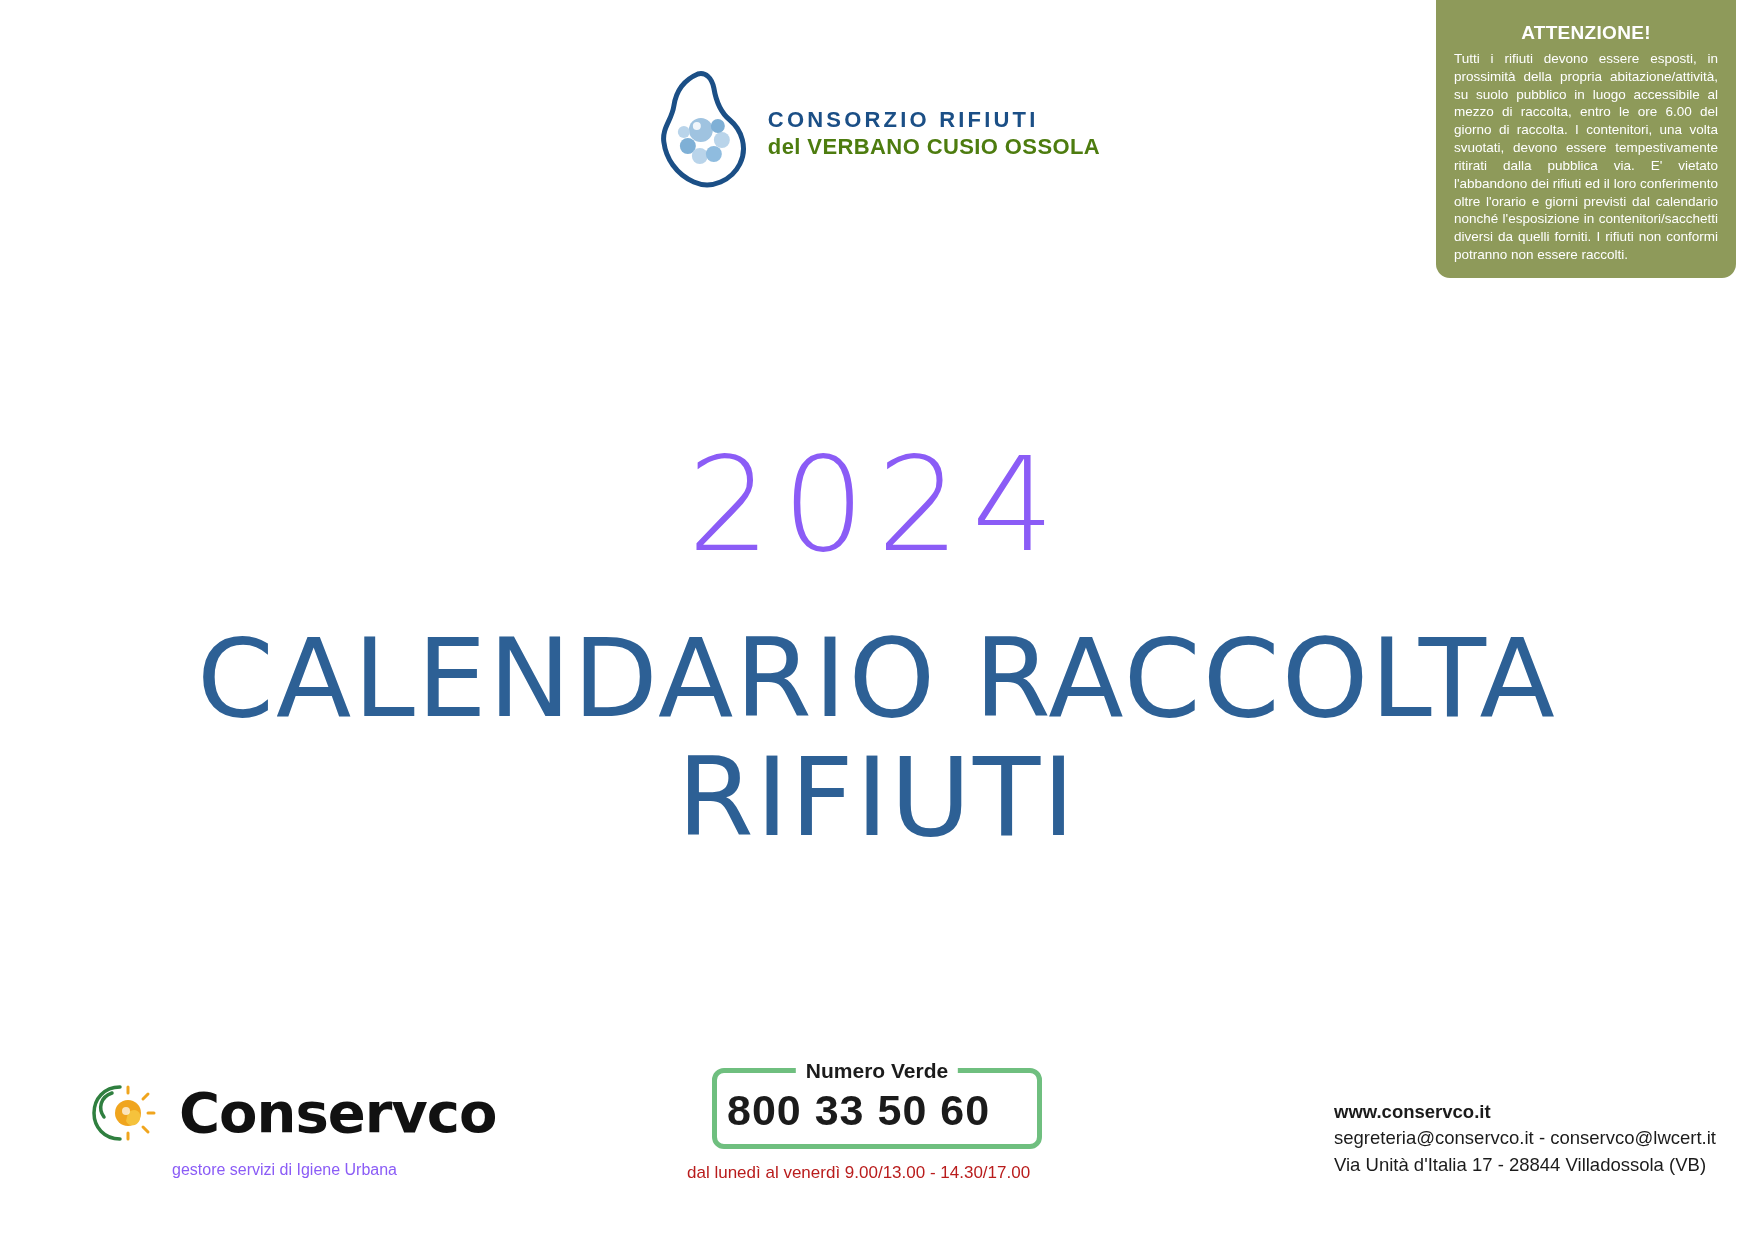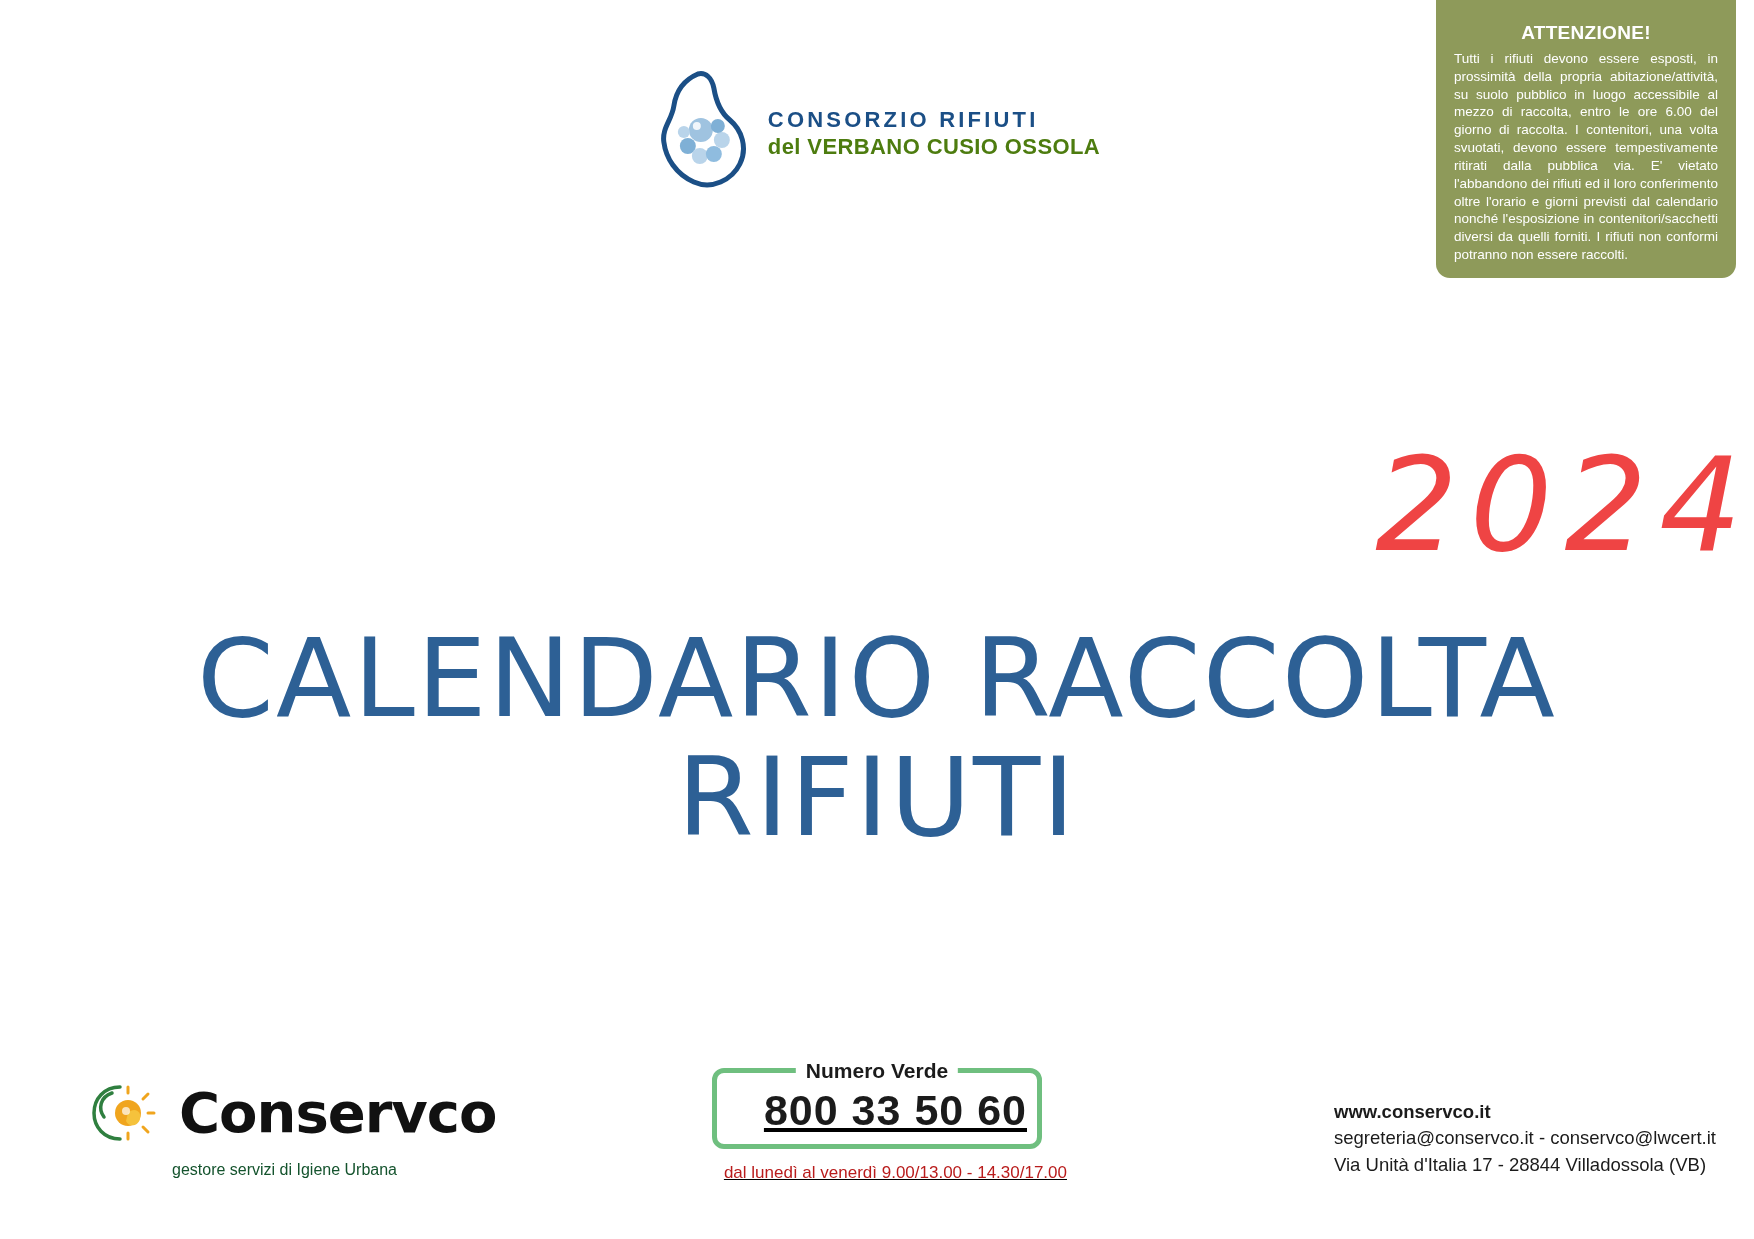--- a/index.html
+++ b/index.html
@@ -82,28 +82,27 @@
     line-height: 1.42;
     font-weight: bold;
   }
 
   
   .year {
     position: absolute;
     top: 440px;
     left: 0;
     width: 100%;
-    text-align: right;
+    text-align: center;
     font-family: "DejaVu Sans", sans-serif;
     font-size: 130px;
-    color: #ef4444;
+    color: #8b5cf6;
     letter-spacing: 12px;
     font-weight: 300;
     line-height: 1;
-    font-style: italic;
   }
   .main-title {
     position: absolute;
     top: 620px;
     left: 0;
     width: 100%;
     text-align: center;
     font-family: "DejaVu Sans", sans-serif;
     font-size: 108px;
     color: #2d6095;
@@ -146,32 +145,31 @@
     font-weight: bold;
     color: #111111;
     letter-spacing: -1px;
     line-height: 1;
     margin-left: 9px;
   }
   .conservco-sub {
     margin-top: 18px;
     margin-left: 82px;
     font-size: 16px;
-    color: #14532d;
+    color: #8b5cf6;
   }
 
   
   .numero-verde {
     position: absolute;
     left: 50%;
     transform: translateX(-50%);
     bottom: 24px;
     width: 380px;
-    text-align: right;
-    text-decoration: underline;
+    text-align: left;
   }
   .nv-box {
     position: relative;
     border: 5px solid #6fbf7f;
     border-radius: 12px;
     padding: 16px 10px 12px 10px;
     margin: 0 auto;
     width: 330px;
   }
   .nv-label {

